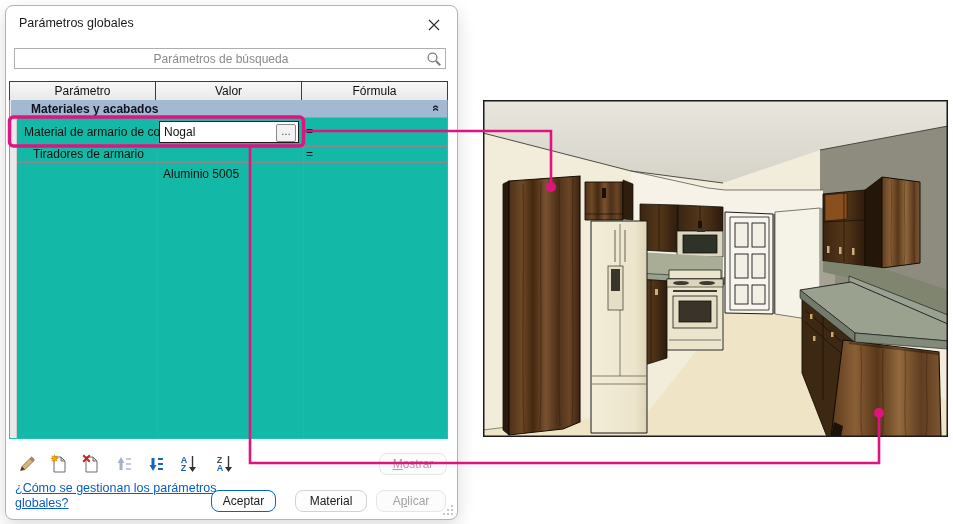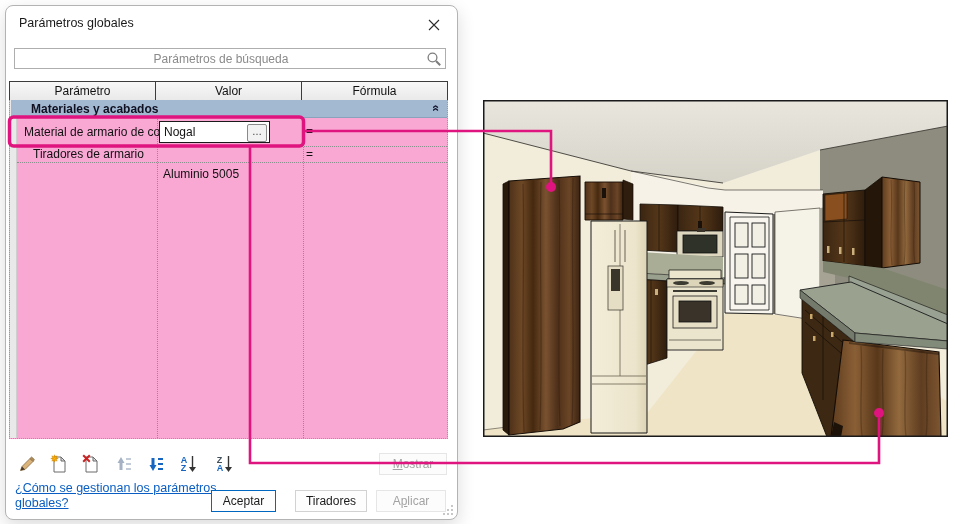--- a/index.html
+++ b/index.html
@@ -13,58 +13,58 @@
   .title{position:absolute;left:13px;top:10px;font-size:12.5px;color:#1a1a1a;}
   .close-btn{position:absolute;right:8px;top:7px;width:30px;height:24px;display:flex;
              align-items:center;justify-content:center;border-radius:4px;cursor:default;}
   .search-wrap{position:absolute;left:8px;top:42px;width:432px;height:21px;}
   .search-input{position:absolute;inset:0;width:100%;height:100%;box-sizing:border-box;
                 border:1px solid #aeaeae;background:#fff;font-family:"Liberation Sans",sans-serif;
                 font-size:12px;color:#8a8a8a;padding:0 24px 0 6px;outline:none;text-align:center;}
   .search-ic{position:absolute;right:4px;top:3px;width:16px;height:16px;}
 
   
-  .grid{position:absolute;left:3px;top:75px;width:439px;height:358px;background:#f9a8d4;}
+  .grid{position:absolute;left:3px;top:75px;width:439px;height:358px;background:#14b8a6;}
   .grid-head{position:absolute;left:0;top:0;width:437px;height:18px;display:flex;
              border:1px solid #3c3c3c;background:linear-gradient(#f8f8f8,#e9e9e9);}
   .grid-head .hcell{flex:1 1 0;border-right:1px solid #3c3c3c;display:flex;align-items:center;
                     justify-content:center;font-size:12px;color:#111;}
   .grid-head .hcell:last-child{border-right:none;}
   .grid-body{position:absolute;left:0;top:19px;width:437px;height:338px;
              border-left:1px dotted #9a9a9a;border-right:1px dotted #9a9a9a;border-bottom:1px dotted #9a9a9a;}
   .rowstrip{position:absolute;left:0;top:0;width:6px;height:100%;background:#e9e9e9;border-right:1px solid #cfcfcf;}
   .colsep{position:absolute;top:17px;bottom:0;border-left:1px dotted #8f8f8f;}
   .group-row{position:absolute;left:1px;top:0;right:0;height:17px;background:#a3b9d2;
              border-bottom:1px solid #8ba2bd;display:flex;align-items:center;}
   .group-row .glabel{margin-left:20px;font-size:12px;font-weight:bold;color:#101020;}
   .chev{position:absolute;right:7px;top:1px;font-size:12px;font-weight:bold;color:#1a1a33;
         display:inline-block;transform:rotate(90deg);}
   .prow1{position:absolute;left:7px;top:17px;right:0;height:29px;border-bottom:1px dotted #8f8f8f;}
   .prow1 .pname{position:absolute;left:7px;top:8px;width:141px;font-size:12px;color:#111;
                 white-space:nowrap;overflow:hidden;}
-  .editbox{position:absolute;left:142px;top:4px;width:111px;height:22px;background:#fff;
+  .editbox{position:absolute;left:142px;top:4px;width:140px;height:22px;background:#fff;
            border:1.5px solid #1a1a1a;box-sizing:border-box;}
   .editbox input{position:absolute;left:0;top:0;width:112px;height:100%;border:none;outline:none;
                  font-family:"Liberation Sans",sans-serif;font-size:12px;color:#111;padding:0 0 0 4px;background:transparent;}
   .dots-btn{position:absolute;right:2px;top:1.5px;width:18px;height:16px;background:#f2f2f2;
             border:1px solid #8a8a8a;border-radius:2px;font-size:10px;line-height:13px;text-align:center;color:#333;}
   .prow2{position:absolute;left:7px;top:46px;right:0;height:16px;border-bottom:1px dotted #8f8f8f;
          font-size:12px;color:#111;}
   .prow2 .pname{position:absolute;left:16px;top:1px;white-space:nowrap;}
   .prow2 .pval{position:absolute;left:146px;top:1px;white-space:nowrap;margin-top:20px;}
   .feq1{position:absolute;left:289px;top:7px;font-size:12px;color:#111;}
   .feq2{position:absolute;left:289px;top:1px;font-size:12px;color:#111;}
 
   
   .toolbar{position:absolute;left:10px;top:446px;height:24px;display:flex;gap:10px;align-items:center;}
   .tbtn{width:22px;height:22px;display:flex;align-items:center;justify-content:center;border-radius:3px;}
   .sorticon{display:flex;align-items:center;gap:1px;}
   .sortletters{display:flex;flex-direction:column;line-height:8px;font-size:9px;font-weight:bold;}
 
-  .btn{position:absolute;height:22px;box-sizing:border-box;border-radius:0;font-size:12px;
+  .btn{position:absolute;height:22px;box-sizing:border-box;border-radius:8px;font-size:12px;
        display:flex;align-items:center;justify-content:center;background:#fdfdfd;border:1px solid #d2d2d2;color:#1a1a1a;}
   .btn.default{border:1.5px solid #0067c0;}
   .btn.disabled{background:#fcfcfc;border:1px solid #e6e6e6;color:#a3a3a3;}
   .btn .mn{text-decoration:underline;}
   .helplink{position:absolute;left:9px;top:475px;width:238px;font-size:12.5px;line-height:15px;
             color:#0a5dc2;text-decoration:underline;}
   .grip{position:absolute;right:3px;bottom:3px;width:12px;height:12px;}
 
   
   .kitchen{position:absolute;left:483px;top:100px;width:465px;height:337px;}
@@ -192,21 +192,21 @@
       </div>
     </div>
 
     <div class="btn disabled" style="left:373px;top:447px;width:68px;">
       <span><span class="mn">M</span><span>ostrar</span></span>
     </div>
 
     <div class="helplink">¿Cómo se gestionan los parámetros globales?</div>
 
     <div class="btn default" style="left:205px;top:484px;width:65px;">Aceptar</div>
-    <div class="btn" style="left:289px;top:484px;width:72px;">Tiradores</div>
+    <div class="btn" style="left:289px;top:484px;width:72px;">Material</div>
     <div class="btn disabled" style="left:370px;top:484px;width:70px;">
       <span><span>A</span><span class="mn">p</span><span>licar</span></span>
     </div>
 
     <svg class="grip" viewBox="0 0 12 12">
       <circle cx="10" cy="2" r="1" fill="#b5b5b5"></circle>
         <circle cx="10" cy="6" r="1" fill="#b5b5b5"></circle>
       <circle cx="10" cy="10" r="1" fill="#b5b5b5"></circle>
         <circle cx="6" cy="6" r="1" fill="#b5b5b5"></circle>
       <circle cx="6" cy="10" r="1" fill="#b5b5b5"></circle>

